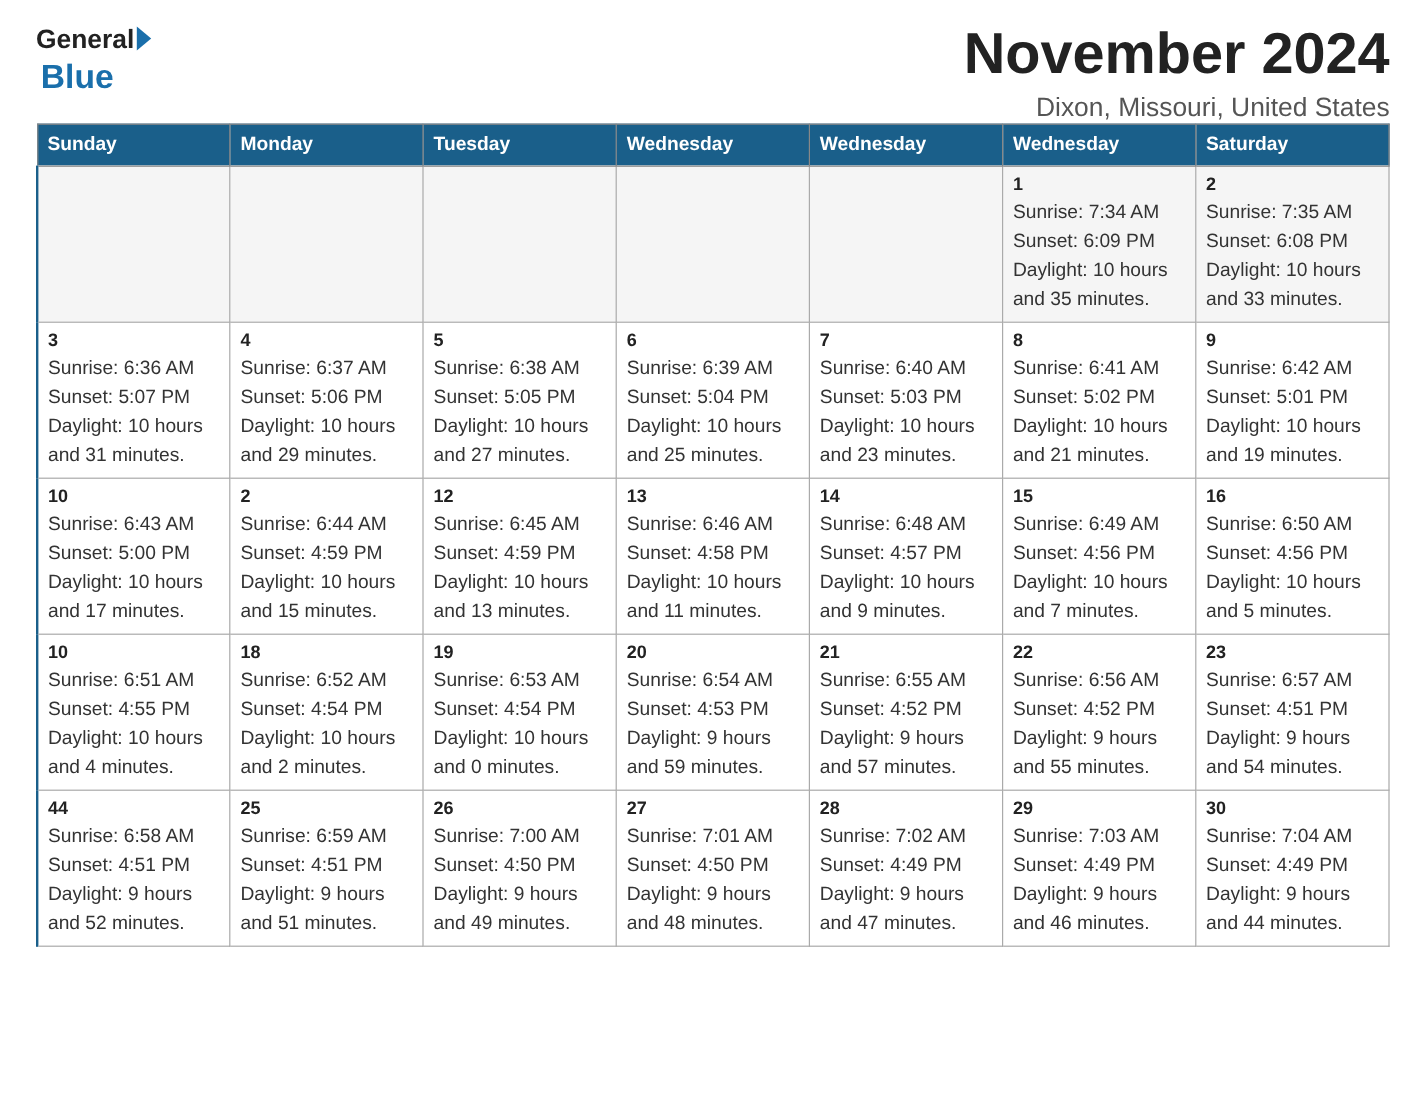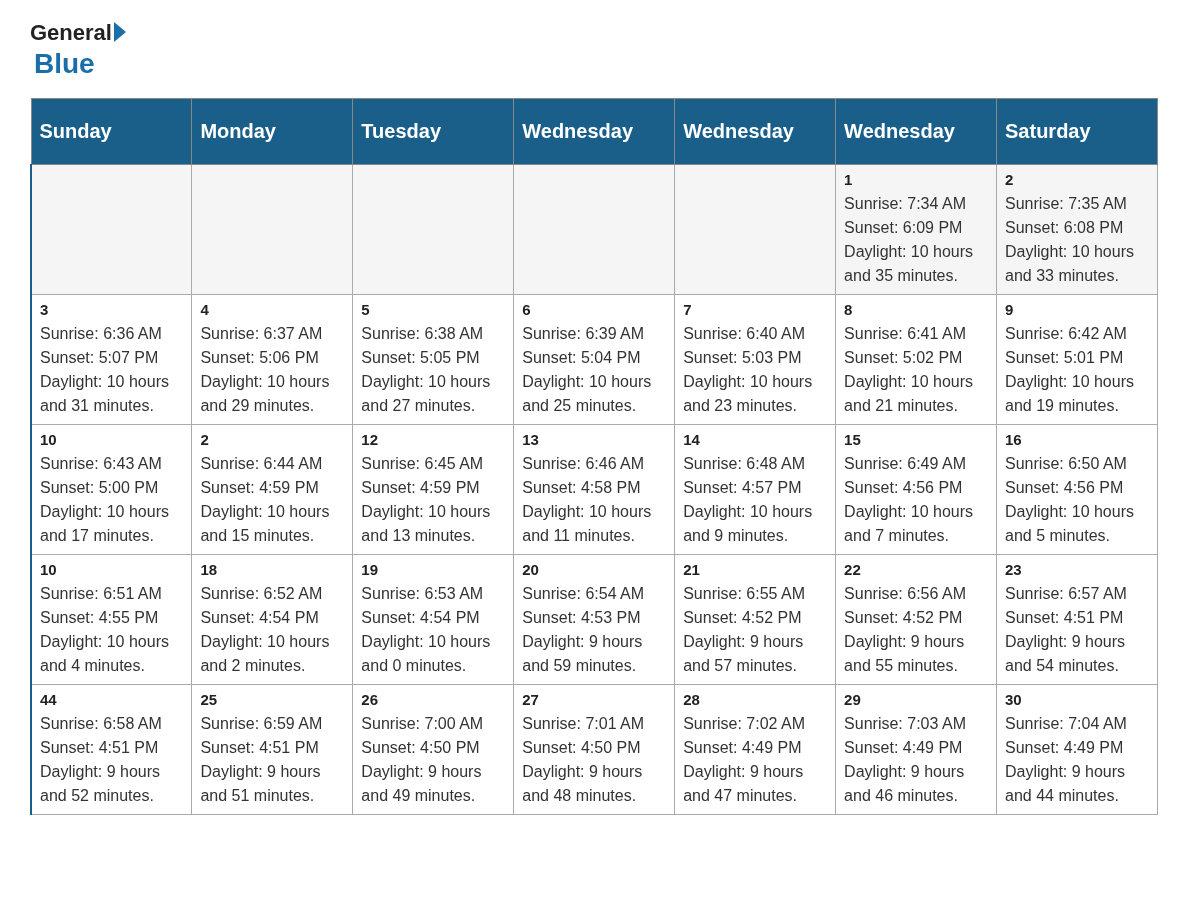--- a/index.html
+++ b/index.html
@@ -8,21 +8,21 @@
       background: #fff;
       color: #222;
       width: 1188px;
       min-height: 918px;
       padding: 20px 30px;
     }
     .header {
       display: flex;
       align-items: flex-start;
       justify-content: space-between;
-      margin-bottom: 18px;
+      margin-bottom: 0;
     }
     .logo {
       display: flex;
       flex-direction: column;
       align-items: flex-start;
     }
     .logo-text {
       display: flex;
       align-items: center;
       font-size: 22px;
@@ -62,23 +62,23 @@
       margin-top: 4px;
     }
     .calendar {
       width: 100%;
       border-collapse: collapse;
       border: 1px solid #888;
     }
     .calendar thead th {
       background-color: #1a5f8a;
       color: #fff;
-      font-size: 20px;
-      font-weight: bold;
-      padding: 21px 8px;
+      font-size: 16px;
+      font-weight: bold;
+      padding: 8px 8px;
       text-align: left;
       border: 1px solid #888;
     }
     .calendar tbody td {
       vertical-align: top;
       border: 1px solid #aaa;
       padding: 6px 8px;
       width: calc(100% / 7);
       min-height: 100px;
       font-size: 13px;
@@ -109,20 +109,24 @@
 <body>
 
 <div class="header">
   <div class="logo">
     <div class="logo-text">
       <span class="logo-general">General</span>
       <div class="logo-flag"></div>
     </div>
     <span class="logo-blue">Blue</span>
   </div>
+  <div class="title-section">
+    <h1>November 2024</h1>
+    <h2>Dixon, Missouri, United States</h2>
+  </div>
 </div>
 
 <table class="calendar">
   <thead>
     <tr id="header-row">
         <th>Sunday</th>
         <th>Monday</th>
         <th>Tuesday</th>
         <th>Wednesday</th>
         <th>Wednesday</th>

